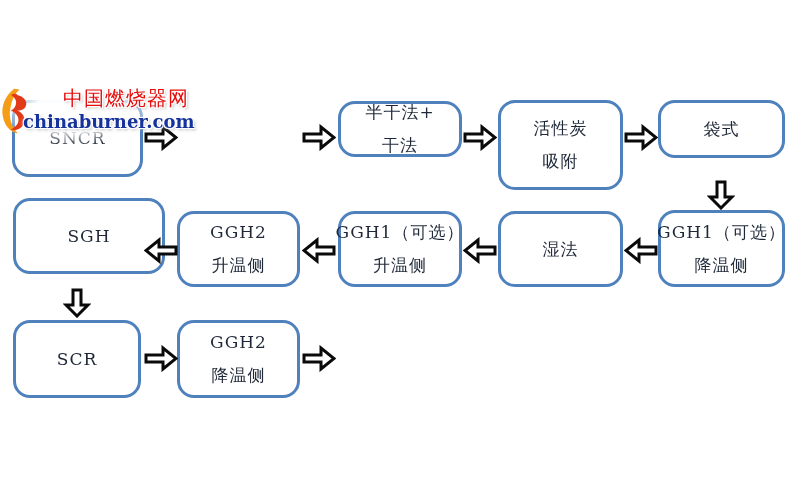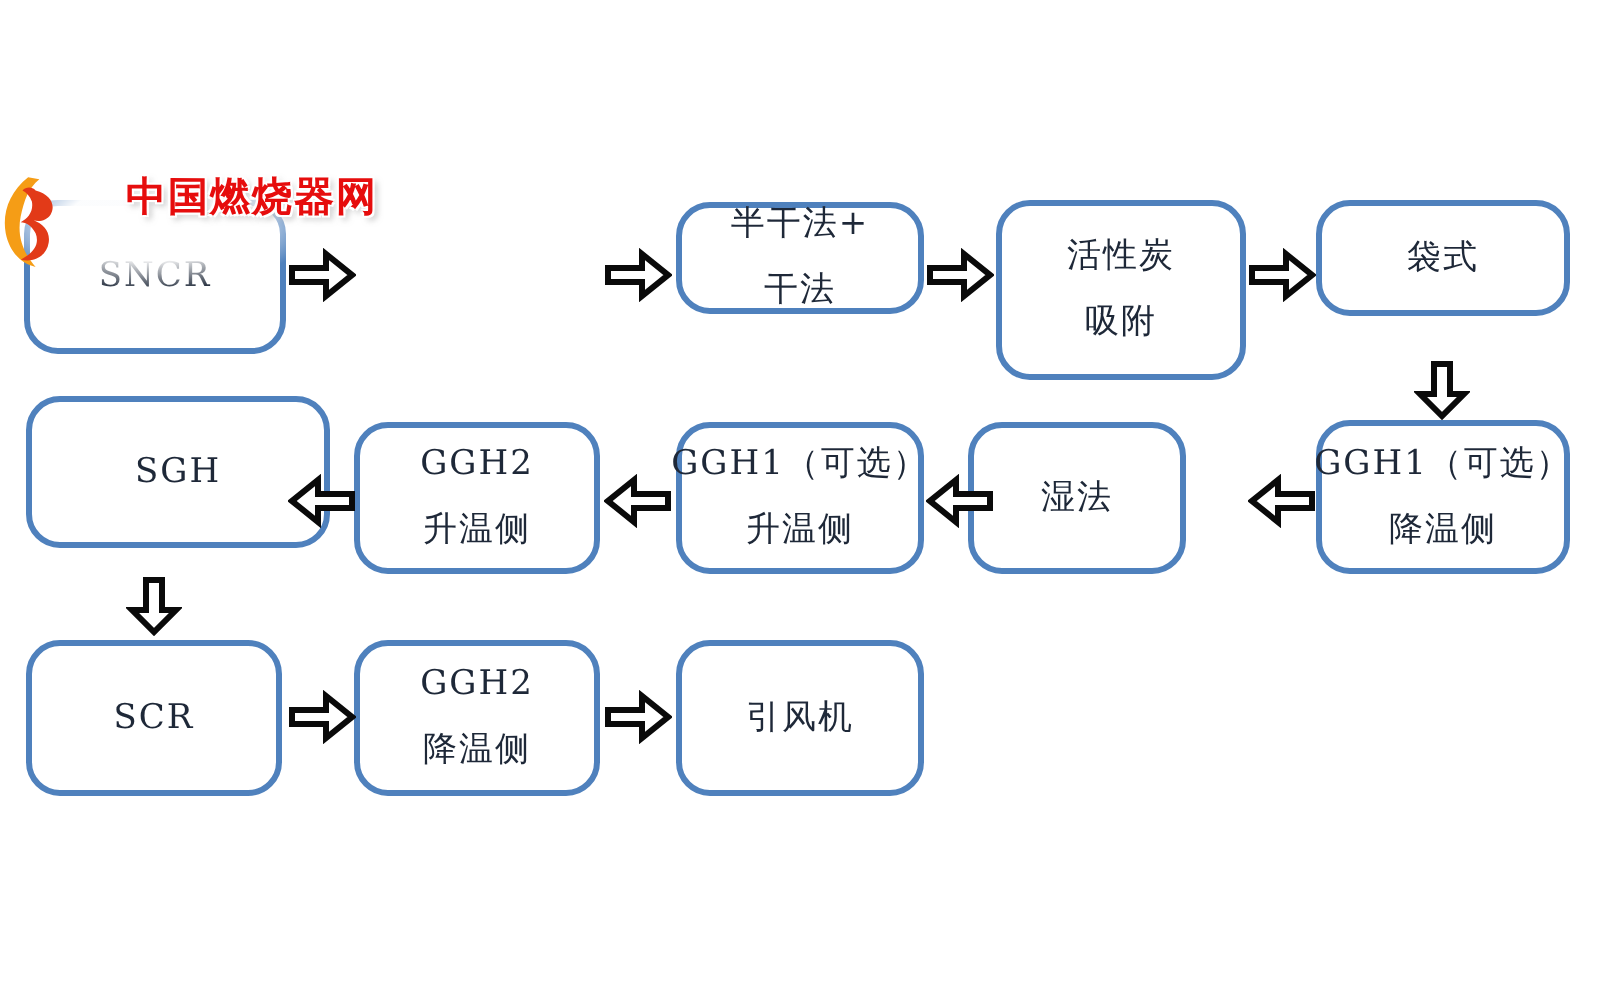--- a/index.html
+++ b/index.html
@@ -15,21 +15,21 @@
   }
   .node .line{height:33px;line-height:33px;white-space:nowrap;}
   .arrow{position:absolute;display:block;}
   .arrow polygon{fill:#ffffff;stroke:#0a0a0a;stroke-width:3;stroke-linejoin:miter;}
   
   .watermark{
     position:absolute;left:0;top:78px;width:152px;height:66px;
     background:radial-gradient(ellipse at 50% 50%, rgba(255,255,255,0.98) 40%, rgba(255,255,255,0) 75%);
   }
   .wm-cn{
-    position:absolute;left:27px;top:7px;font-size:20px;font-weight:bold;color:#e60d0d;
+    position:absolute;left:27px;top:7px;font-size:20px;font-weight:normal;color:#e60d0d;
     letter-spacing:1px;white-space:nowrap;
     text-shadow:-1px -1px 0 #fff,1px -1px 0 #fff,-1px 1px 0 #fff,1px 1px 0 #fff,0 0 4px #fff,2px 2px 3px rgba(120,120,120,.55);
     padding-left:36px;
   }
   .wm-en{
     position:absolute;left:23px;top:33px;font-size:18px;font-weight:bold;color:#16339d;
     letter-spacing:0;white-space:nowrap;
     text-shadow:-1px -1px 0 #fff,1px -1px 0 #fff,-1px 1px 0 #fff,1px 1px 0 #fff,0 0 4px #fff,2px 2px 3px rgba(120,120,120,.55);
   }
   .wm-logo{position:absolute;left:1px;top:9px;}
@@ -51,44 +51,41 @@
     <div class="line">吸附</div>
   </div>
   <div class="node" style="left:658px;top:100px;width:127px;height:58px">
     <div class="line">袋式</div>
   </div>
 
   <div class="node" style="left:658px;top:210px;width:127px;height:77px">
     <div class="line">GGH1（可选）</div>
     <div class="line">降温侧</div>
   </div>
-  <div class="node" style="left:484px;top:211px;width:109px;height:76px">
+  <div class="node" style="left:498px;top:211px;width:125px;height:76px">
     <div class="line">湿法</div>
   </div>
   <div class="node" style="left:338px;top:211px;width:124px;height:76px">
     <div class="line">GGH1（可选）</div>
     <div class="line">升温侧</div>
   </div>
   <div class="node" style="left:177px;top:211px;width:123px;height:76px">
     <div class="line">GGH2</div>
     <div class="line">升温侧</div>
   </div>
   <div class="node" style="left:13px;top:198px;width:152px;height:76px">
     <div class="line">SGH</div>
   </div>
 
   <div class="node" style="left:13px;top:320px;width:128px;height:78px">
     <div class="line">SCR</div>
   </div>
   <div class="node" style="left:177px;top:320px;width:123px;height:78px">
     <div class="line">GGH2</div>
     <div class="line">降温侧</div>
-  </div>
-  <div class="node" style="left:338px;top:320px;width:124px;height:78px">
-    <div class="line">引风机</div>
   </div>
 
   <svg class="arrow" style="left:144px;top:124px" width="34" height="27" viewBox="0 0 34 27">
       <polygon points="2,10 19,10 19,3 32,13.5 19,24 19,17 2,17"></polygon>
     </svg>
   <svg class="arrow" style="left:302px;top:124px" width="34" height="27" viewBox="0 0 34 27">
       <polygon points="2,10 19,10 19,3 32,13.5 19,24 19,17 2,17"></polygon>
     </svg>
   <svg class="arrow" style="left:463px;top:124px" width="34" height="27" viewBox="0 0 34 27">
       <polygon points="2,10 19,10 19,3 32,13.5 19,24 19,17 2,17"></polygon>
@@ -124,15 +121,16 @@
   <svg class="arrow" style="left:302px;top:345px" width="34" height="27" viewBox="0 0 34 27">
       <polygon points="2,10 19,10 19,3 32,13.5 19,24 19,17 2,17"></polygon>
     </svg>
 
   <div class="watermark">
     <svg class="wm-logo" width="28" height="50" viewBox="0 0 30 52">
       <path d="M14,1 C4,9 0,20 2,31 C4,41 10,47 18,49 C11,41 8,32 10,22 C12,13 14,7 20,2 Z" fill="#f59d16"></path>
       <path d="M18,8 C26,10 29,16 26,21 C24,24 20,25 17,24 C22,26 26,30 25,36 C24,43 17,47 10,45 C18,41 20,36 18,31 C16,27 13,25 10,25 C14,23 17,19 16,14 C15,11 13,9 11,8 C13,6 16,6 18,8 Z" fill="#e23a18"></path>
     </svg>
     <div class="wm-cn">中国燃烧器网</div>
+    <div class="wm-en">chinaburner.com</div>
   </div>
 
 </div>
 
 </body></html>

